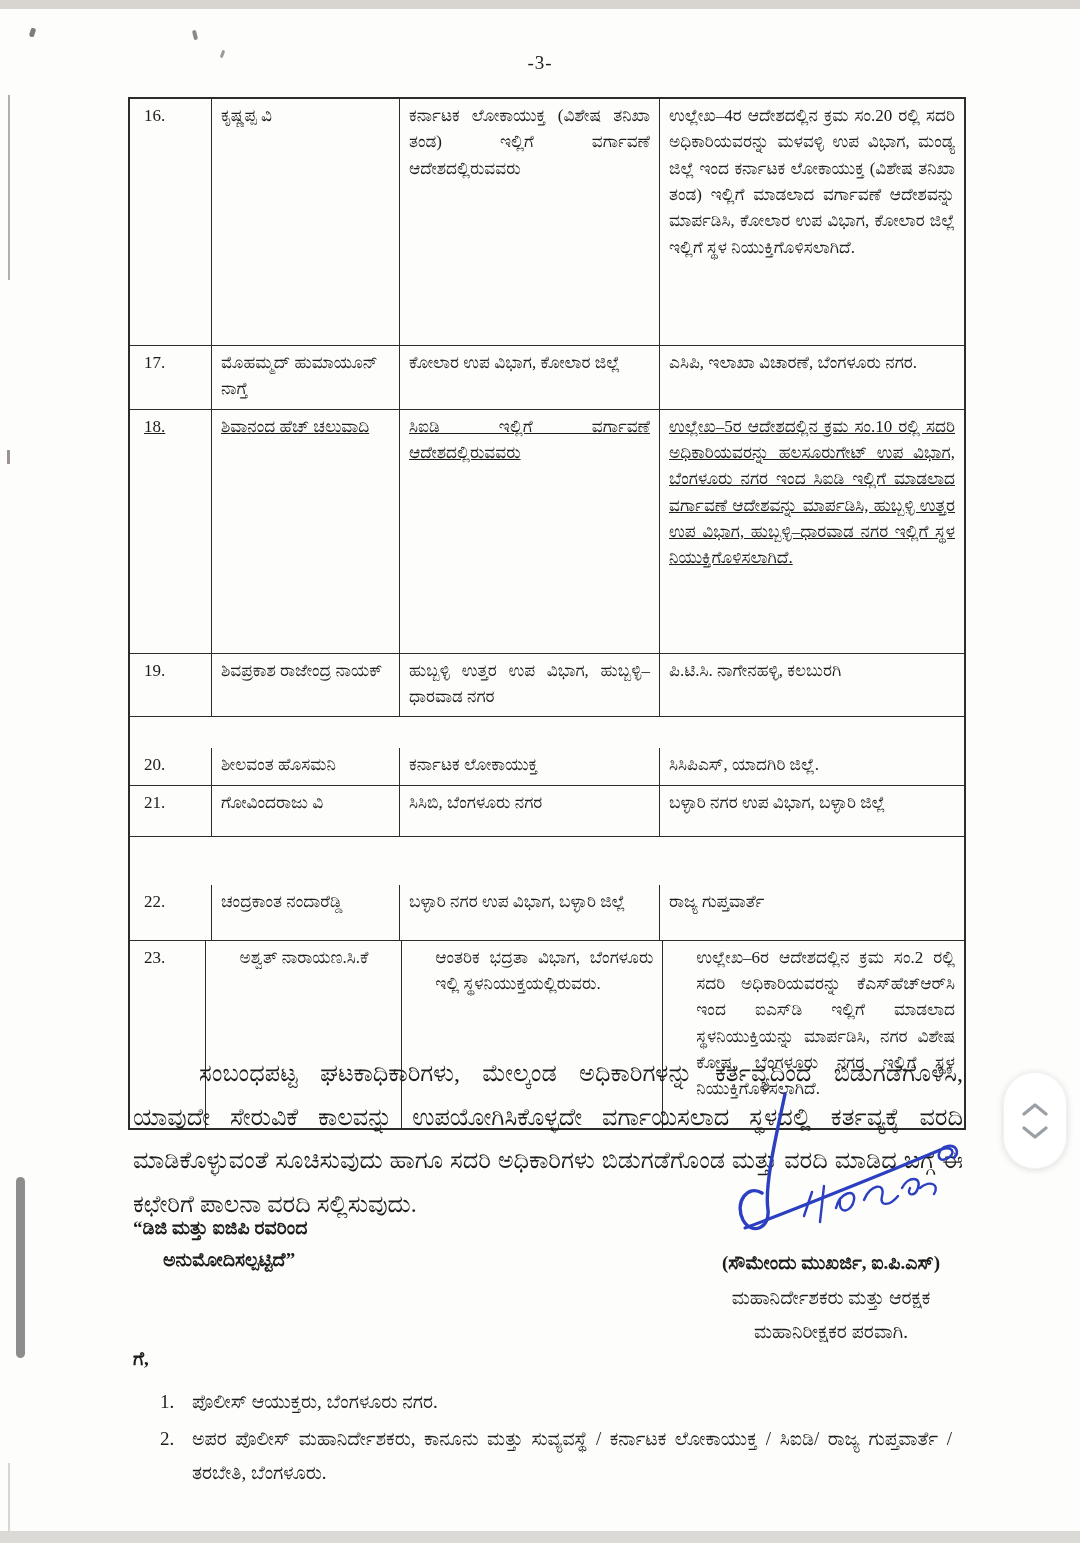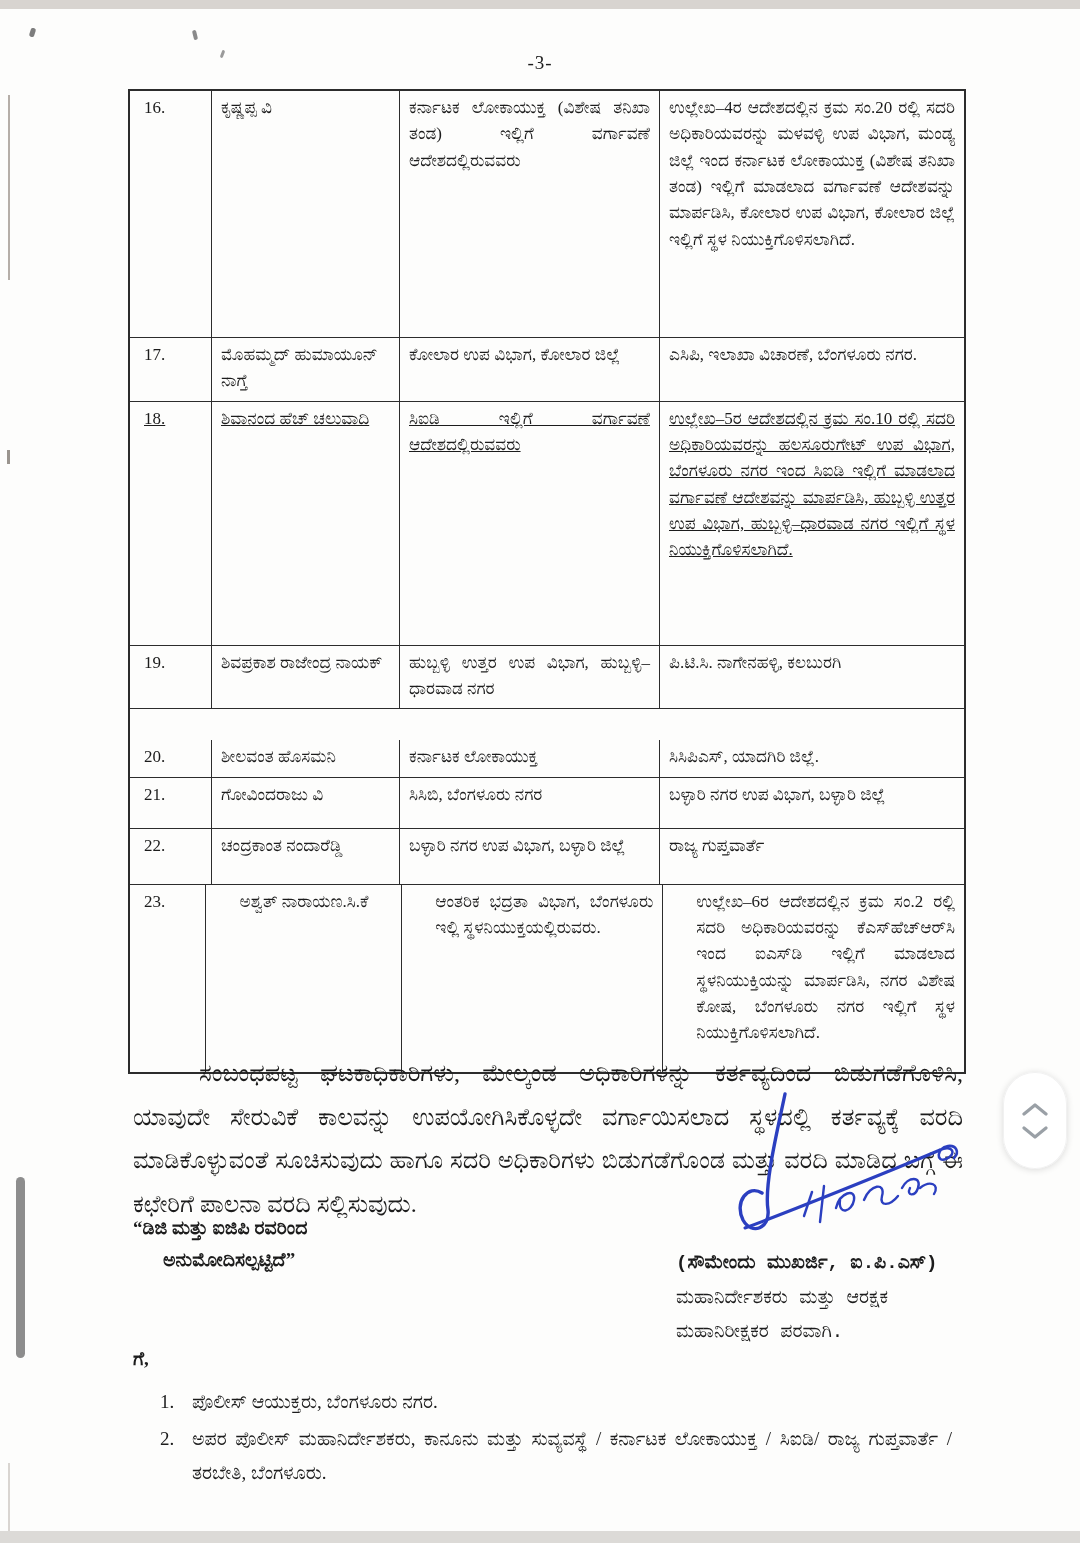--- a/index.html
+++ b/index.html
@@ -13,48 +13,48 @@
   .edge-top{top:0;height:9px;}
   .edge-bottom{top:1531px;height:12px;background:#dcdad7;}
   .scan-line{position:absolute;background:#b5aea8;}
   .speck{position:absolute;background:#7d7d7d;border-radius:2px;}
 
   
   .page-number{position:absolute;top:52px;left:0;width:1080px;text-align:center;
     font-size:19px;letter-spacing:1px;}
 
   
-  .order-table{position:absolute;left:128px;top:89px;width:834px;
+  .order-table{position:absolute;left:128px;top:97px;width:834px;
     border:2px solid #2c2c2c;border-bottom-width:2px;}
   .t-row{display:flex;border-bottom:1.5px solid #2c2c2c;}
   .t-row:last-of-type{border-bottom:none;}
   .t-cell{font-size:17px;line-height:1.55;padding:4px 9px 6px 9px;box-sizing:border-box;}
   .c-sl{width:82px;border-right:1.5px solid #2c2c2c;padding-left:14px;}
   .c-name{width:188px;border-right:1.5px solid #2c2c2c;}
   .c-from{width:260px;border-right:1.5px solid #2c2c2c;text-align:justify;}
   .c-to{width:304px;text-align:justify;}
   
   .order-table .t-row:nth-of-type(1){min-height:246px;}
   .order-table .t-row:nth-of-type(2){min-height:52px;}
   .order-table .t-row:nth-of-type(3){min-height:243px;text-decoration:underline;}
   .order-table .t-row:nth-of-type(4){min-height:54px;}
   .order-table .t-row:nth-of-type(5){min-height:33px;margin-top:31px;}
   .order-table .t-row:nth-of-type(6){min-height:50px;}
-  .order-table .t-row:nth-of-type(7){min-height:55px;}
+  .order-table .t-row:nth-of-type(7){min-height:55px;margin-top:48px;}
   .order-table .t-row:nth-of-type(8){min-height:187px;gap:24px;}
 
   
   .body-paragraph{position:absolute;left:133px;top:1052px;width:830px;
     font-size:24px;line-height:1.82;text-align:justify;text-indent:66px;}
   .approval-note{position:absolute;left:133px;top:1188px;width:360px;
     font-weight:bold;font-size:19px;line-height:1.7;margin-top:24px;}
   .approval-note .line2{padding-left:30px;}
   .signature-svg{position:absolute;left:688px;top:1088px;width:302px;height:178px;}
-  .signatory{position:absolute;left:676px;top:1246px;width:340px;
-    font-size:19px;line-height:1.82;font-family:Liberation Mono, monospace;}
+  .signatory{position:absolute;left:661px;top:1246px;width:340px;text-align:center;
+    font-size:19px;line-height:1.82;}
   .signatory .name-line{font-weight:bold;}
   .to-heading{position:absolute;left:133px;top:1348px;font-weight:bold;font-size:19px;}
   .recipient-list{position:absolute;left:160px;top:1385px;width:820px;font-size:19px;line-height:1.8;}
   .recipient{display:flex;margin-bottom:3px;}
   .recipient .num{width:32px;flex:0 0 32px;}
   .recipient .txt{flex:1;text-align:justify;padding-right:28px;}
 
   
   .left-thumb{position:absolute;left:16px;top:1177px;width:9px;height:181px;
     background:#8d8d8d;border-radius:5px;}

